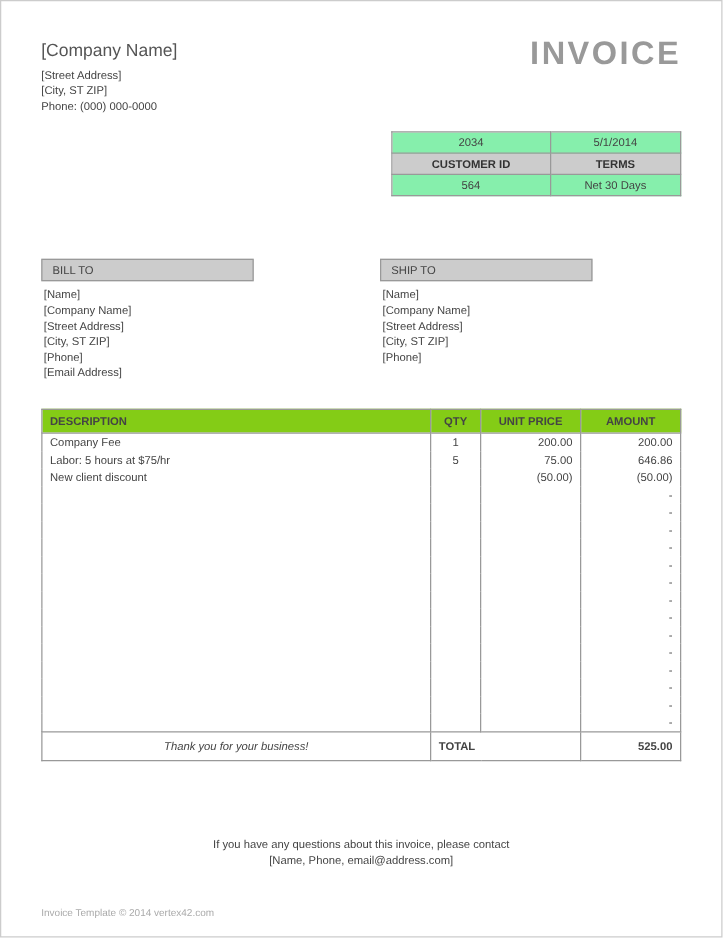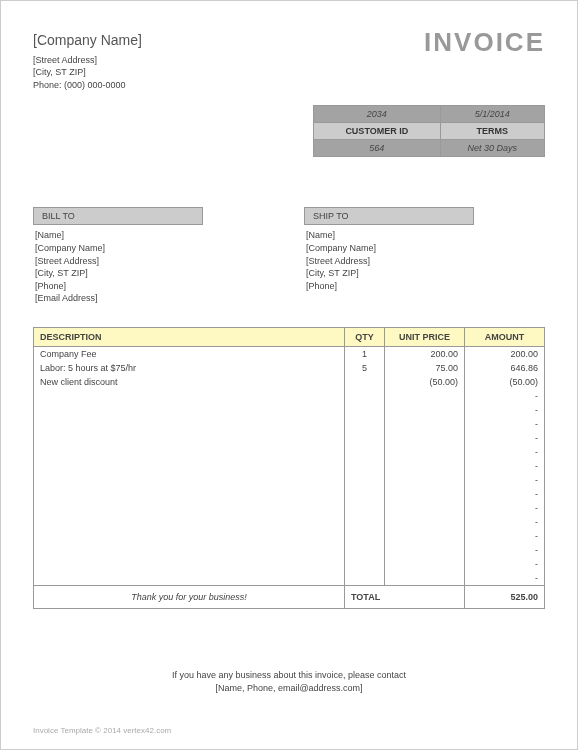--- a/index.html
+++ b/index.html
@@ -14,27 +14,27 @@
     border: 1px solid #ccc;
     position: relative;
   }
   .header { display: flex; justify-content: space-between; align-items: flex-start; }
   .company-block { font-size: 9px; line-height: 1.4; }
   .company-name { font-size: 14px; font-weight: normal; margin-bottom: 3px; color: #555; }
   .invoice-title { font-size: 26px; font-weight: bold; color: #999; letter-spacing: 2px; margin-top: -4px; }
   .meta-table { margin-top: 14px; margin-left: auto; width: 232px; border-collapse: collapse; }
   .meta-table th, .meta-table td { border: 1px solid #999; padding: 3px 6px; text-align: center; font-size: 9px; }
   .meta-table th { background: #ccc; font-weight: bold; color: #333; }
-  .meta-table td { background: #a3a3a3; font-style: italic; }
+  .meta-table td { background: #86efac; }
   .section-row { display: flex; margin-top: 50px; gap: 30px; }
   .section { flex: 1; }
   .section-header { background: #ccc; border: 1px solid #999; padding: 3px 8px; font-weight: normal; font-size: 9px; width: 170px; }
   .section-body { padding: 4px 2px; line-height: 1.4; }
   .line-table { width: 100%; border-collapse: collapse; margin-top: 18px; }
-  .line-table th { background: #fef9c3; border: 1px solid #999; padding: 4px 6px; font-size: 9px; font-weight: bold; text-align: center; }
+  .line-table th { background: #84cc16; border: 1px solid #999; padding: 4px 6px; font-size: 9px; font-weight: bold; text-align: center; }
   .line-table th.desc { text-align: left; }
   .line-table td { border-left: 1px solid #999; border-right: 1px solid #999; padding: 2px 6px; font-size: 9px; height: 13px; }
   .line-table td.desc { text-align: left; }
   .line-table td.qty { text-align: center; width: 40px; }
   .line-table td.price, .line-table td.amount { text-align: right; width: 80px; }
   .line-table tr.last td { border-bottom: 1px solid #999; }
   .total-row td { border: 1px solid #999; padding: 6px; font-weight: bold; margin-top: 28px; }
   .total-row .thank { font-style: italic; font-weight: normal; text-align: center; }
   .total-row .total-label { text-align: left; }
   .total-row .total-val { text-align: right; }
@@ -211,17 +211,17 @@
   <tbody>
       <tr class="total-row">
     <td class="thank">Thank you for your business!</td>
     <td class="total-label" colspan="2">TOTAL</td>
     <td class="total-val">525.00</td>
   </tr>
 </tbody>
   </table>
 
 <div class="footer-note">
-  <div>If you have any business about this invoice, please contact</div>
+  <div>If you have any questions about this invoice, please contact</div>
   <div>[Name, Phone, email@address.com]</div>
 </div>
 
 <div class="copyright">Invoice Template © 2014 vertex42.com</div>
 
 </body></html>

